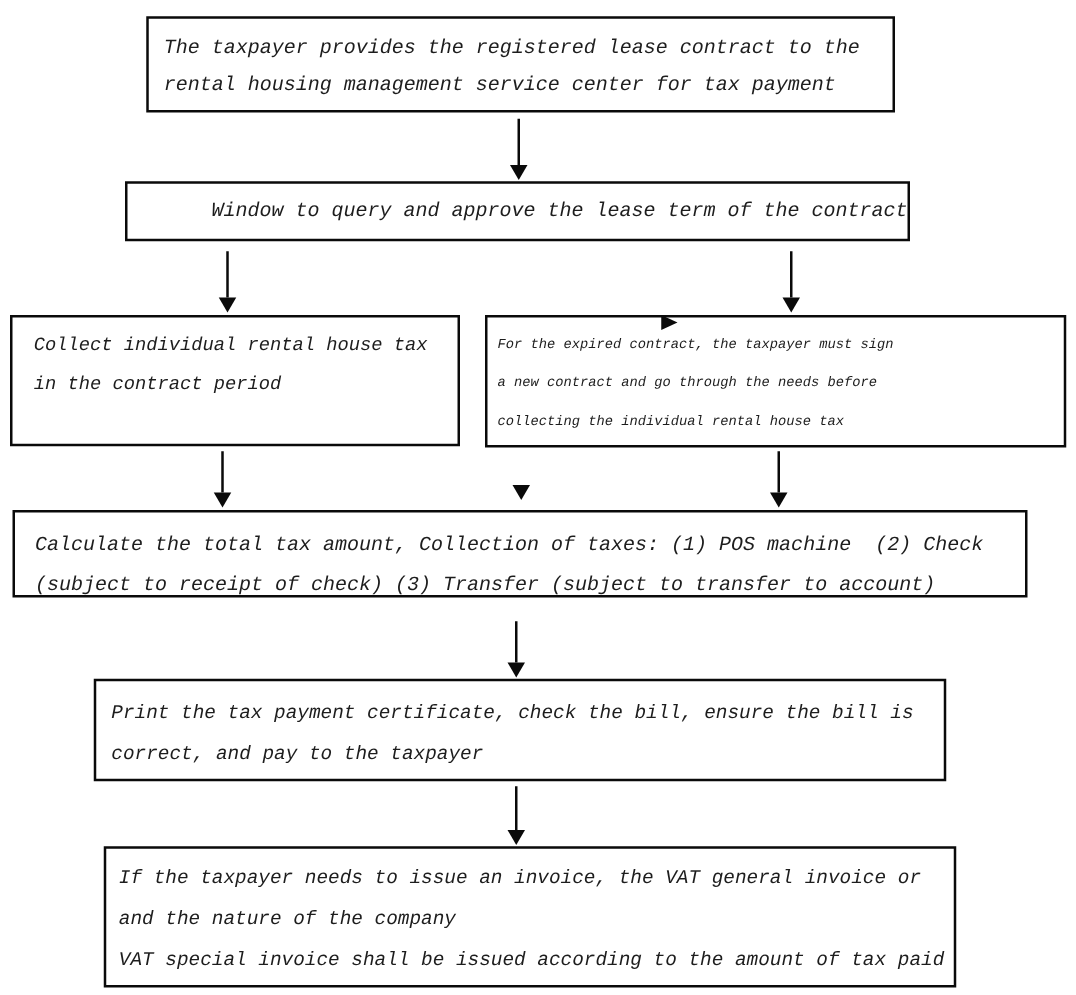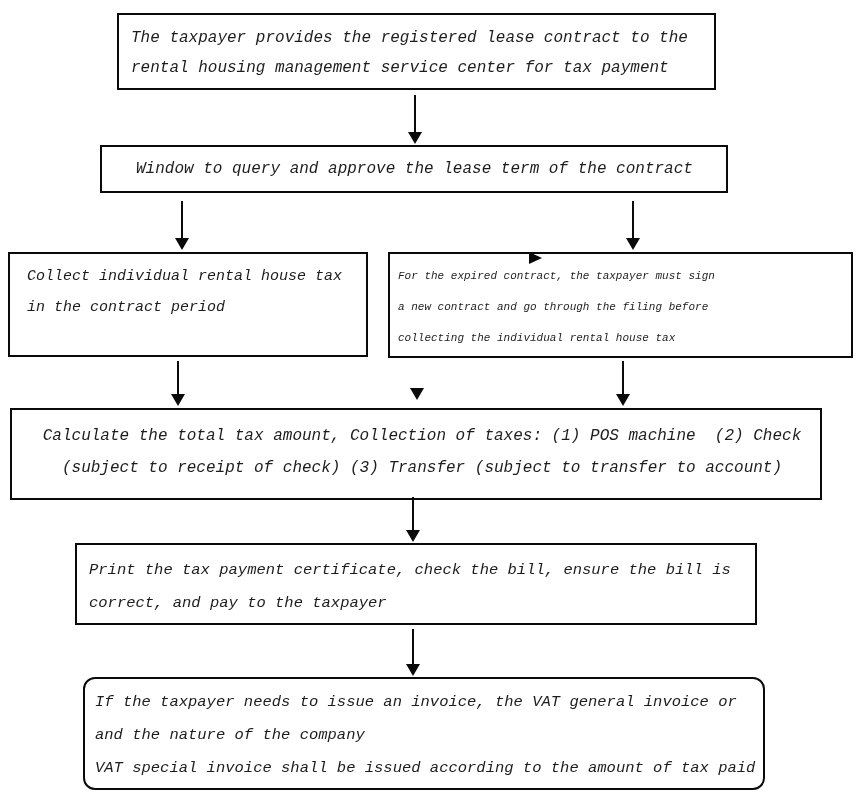--- a/index.html
+++ b/index.html
@@ -27,26 +27,26 @@
     border: 2px solid var(--line);
     background: var(--bg);
     font-style: italic;
   }
   .fline {
     white-space: pre;
     letter-spacing: 0;
   }
   
   #box1 { padding: 8px 6px 0 12px; font-size: 16px; line-height: 30px; }
-  #box2 { display: flex; align-items: center; justify-content: flex-start; font-size: 16px; padding-left: 34px; }
+  #box2 { display: flex; align-items: center; justify-content: flex-end; font-size: 16px; padding-left: 34px; }
   #box3l { padding: 7px 2px 0 17px; font-size: 15px; line-height: 31px; }
   #box3r { padding: 7px 2px 0 8px; font-size: 11px; line-height: 31px; }
   #box4 { padding: 10px 4px 0 16px; font-size: 16px; line-height: 32px; }
   #box5 { padding: 9px 2px 18px 12px; font-size: 15.5px; line-height: 33px; }
-  #box6 { padding: 7px 2px 0 10px; font-size: 15.5px; line-height: 33px; border-radius: 12px; }
+  #box6 { padding: 7px 2px 0 10px; font-size: 15.5px; line-height: 33px; }
 
   
   .arrow-v {
     position: absolute;
     width: 14px;
     display: flex;
     flex-direction: column;
     align-items: center;
   }
   .arrow-v .shaft {
@@ -104,38 +104,38 @@
     <div class="head"></div>
   </div>
 
   <div id="box3l" class="fbox" style="left:8px; top:252px; width:360px; height:105px;">
     <div class="fline">Collect individual rental house tax</div>
     <div class="fline">in the contract period</div>
   </div>
 
   <div id="box3r" class="fbox" style="left:388px; top:252px; width:465px; height:106px;">
     <div class="fline">For the expired contract, the taxpayer must sign</div>
-    <div class="fline">a new contract and go through the filing before</div>
+    <div class="fline">a new contract and go through the needs before</div>
     <div class="fline">collecting the individual rental house tax</div>
   </div>
 
   <div class="head-right" style="left:529px; top:252px;"></div>
 
   <div class="arrow-v" style="left:171px; top:361px; height:45px;">
     <div class="shaft"></div>
     <div class="head"></div>
   </div>
   <div class="arrow-v" style="left:616px; top:361px; height:45px;">
     <div class="shaft"></div>
     <div class="head"></div>
   </div>
 
   <div class="head-down" style="left:410px; top:388px;"></div>
 
-  <div id="box4" class="fbox" style="left:10px; top:408px; width:812px; height:92px;text-align:center;">
+  <div id="box4" class="fbox" style="left:10px; top:408px; width:812px; height:70px;">
     <div class="fline">Calculate the total tax amount, Collection of taxes: (1) POS machine  (2) Check</div>
     <div class="fline">(subject to receipt of check) (3) Transfer (subject to transfer to account)</div>
   </div>
 
   <div class="arrow-v" style="left:406px; top:497px; height:45px;">
     <div class="shaft"></div>
     <div class="head"></div>
   </div>
 
   <div id="box5" class="fbox" style="left:75px; top:543px; width:682px; height:82px;">

